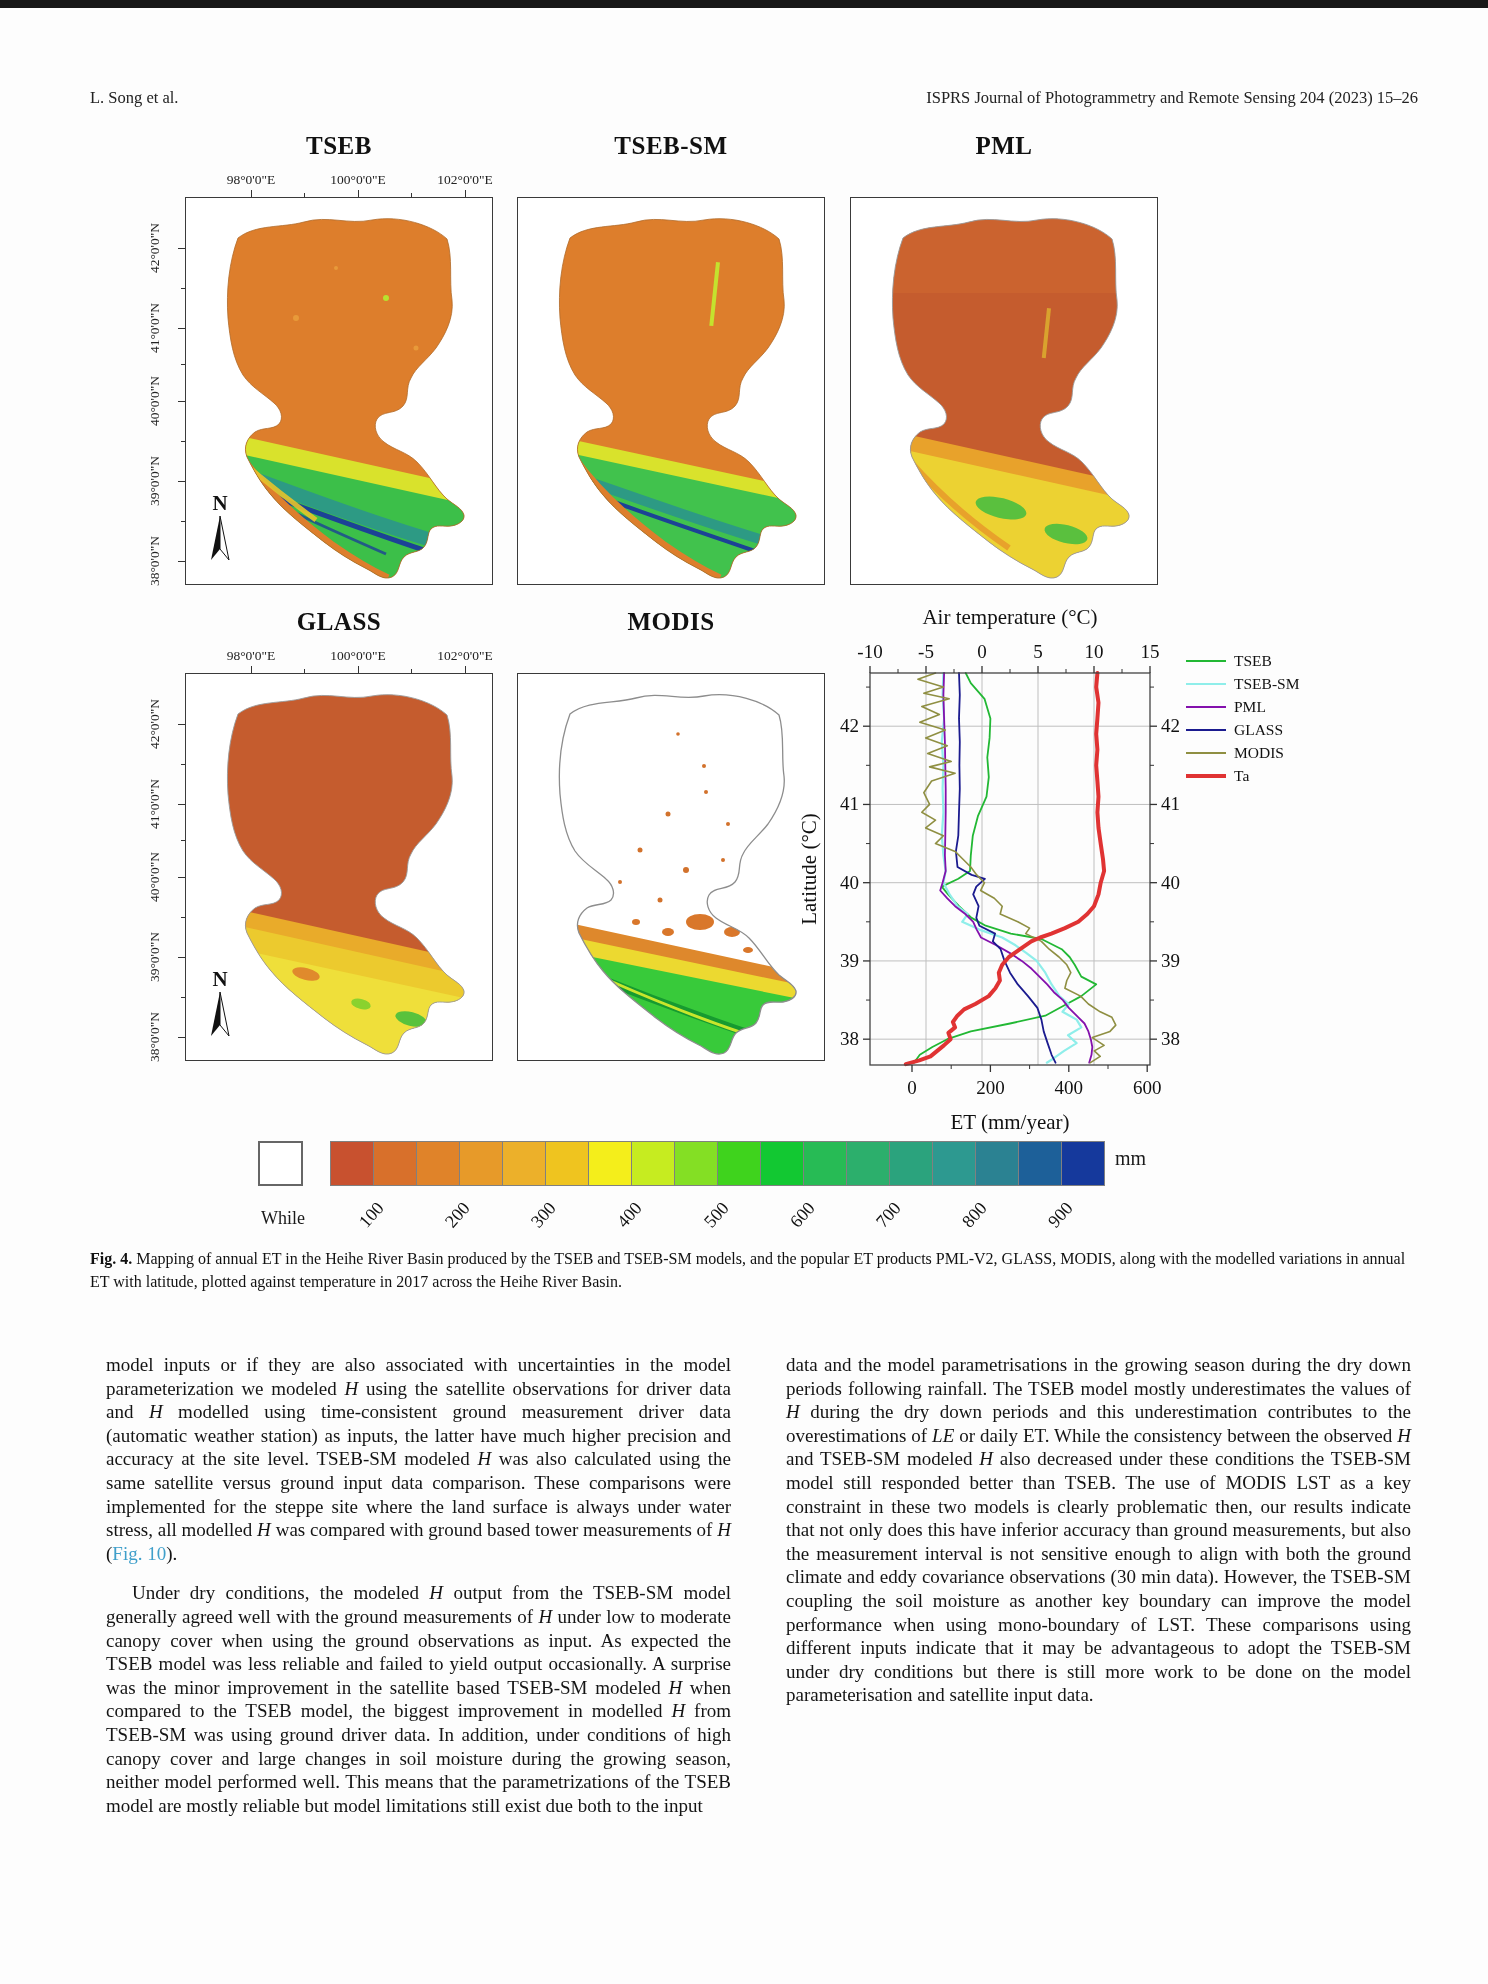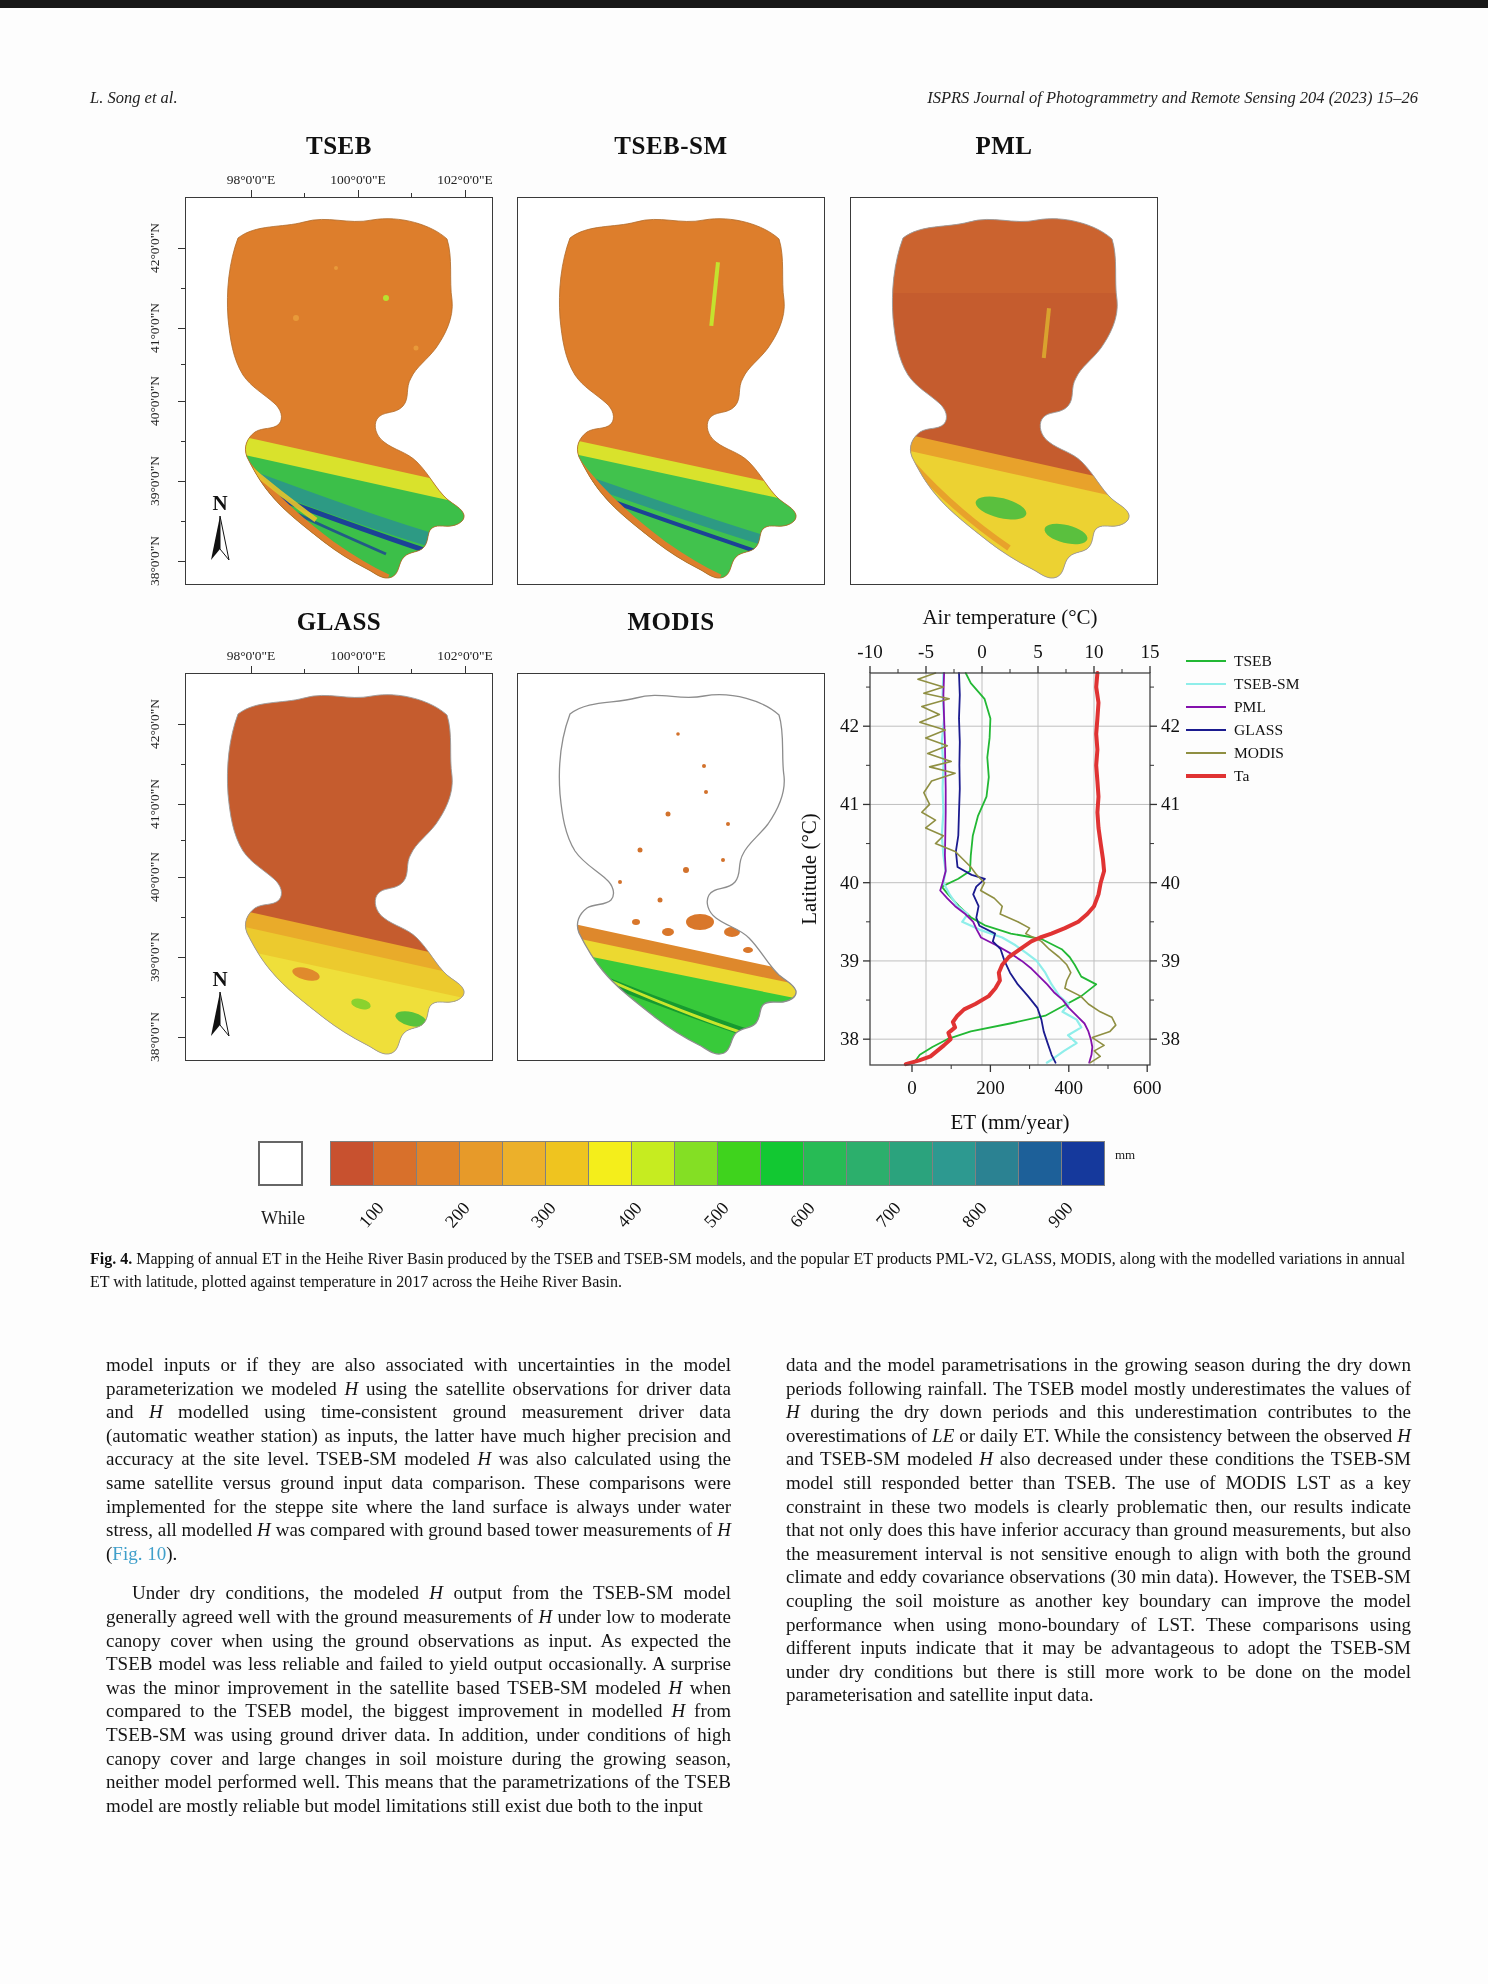--- a/index.html
+++ b/index.html
@@ -1,19 +1,19 @@
 <!DOCTYPE html>
 <html><head>
 <meta charset="utf-8">
 <style>
   html,body{margin:0;padding:0;background:#e8e8e8;}
   #page{position:relative;width:1488px;height:1984px;background:#fdfdfd;margin:0 auto;
         font-family:"Liberation Serif","DejaVu Serif",serif;color:#1a1a1a;overflow:hidden;}
   .topbar{position:absolute;left:0;top:0;width:1488px;height:8px;background:#181818;}
-  .hdr{position:absolute;top:88px;font-style:italic;font-size:16.5px;color:#222;text-align:right;}
+  .hdr{position:absolute;top:88px;font-size:16.5px;color:#222;text-align:right;}
   .hdr-left{left:90px;}
   .hdr-right{right:70px;}
 
   
   .map-panel{position:absolute;width:306px;height:386px;border:1.5px solid #3a3a3a;background:#fff;}
   .map-panel svg.map-svg{position:absolute;left:0;top:0;width:306px;height:386px;}
   .map-title{position:absolute;top:-66px;left:0;right:0;text-align:center;font-weight:bold;
              font-size:25px;letter-spacing:.5px;color:#111;}
   .lon-label{position:absolute;top:-26px;transform:translateX(-50%);font-size:13.5px;white-space:nowrap;color:#222;}
   .lat-label{position:absolute;left:-31px;transform:translate(-50%,-50%) rotate(-90deg);
@@ -30,21 +30,21 @@
   .legend-swatch{width:40px;margin-right:8px;flex:none;}
   .legend-label{font-size:15.5px;color:#111;}
 
   
   #cbar{position:absolute;left:330px;top:1141px;width:775px;height:45px;display:flex;
         border:1px solid #808080;box-sizing:border-box;}
   .cbar-cell{flex:1 1 0;border-right:1px solid #808080;}
   .cbar-cell:last-child{border-right:none;}
   #nodata-box{position:absolute;left:258px;top:1141px;width:45px;height:45px;background:#fff;border:2px solid #666;box-sizing:border-box;}
   #nodata-label{position:absolute;left:238px;top:1208px;width:90px;text-align:center;font-size:18px;}
-  #cbar-unit{position:absolute;left:1115px;top:1147px;font-size:13px;}
+  #cbar-unit{position:absolute;left:1115px;top:1147px;font-size:20px;}
   #cbar-labels{position:absolute;left:330px;top:1198px;width:775px;height:60px;}
   .cbar-tick-label{position:absolute;width:70px;text-align:right;transform:rotate(-48deg);
                    transform-origin:100% 0;font-size:18px;color:#111;}
 
   
   #caption{position:absolute;left:90px;top:1248px;width:1332px;font-size:16px;line-height:1.42;color:#111;}
   #caption .fig-label{font-weight:bold;}
 
   
   .bodycol{position:absolute;top:1337px;width:657px;font-size:19px;line-height:23.6px;text-align:justify;color:#141414;}

